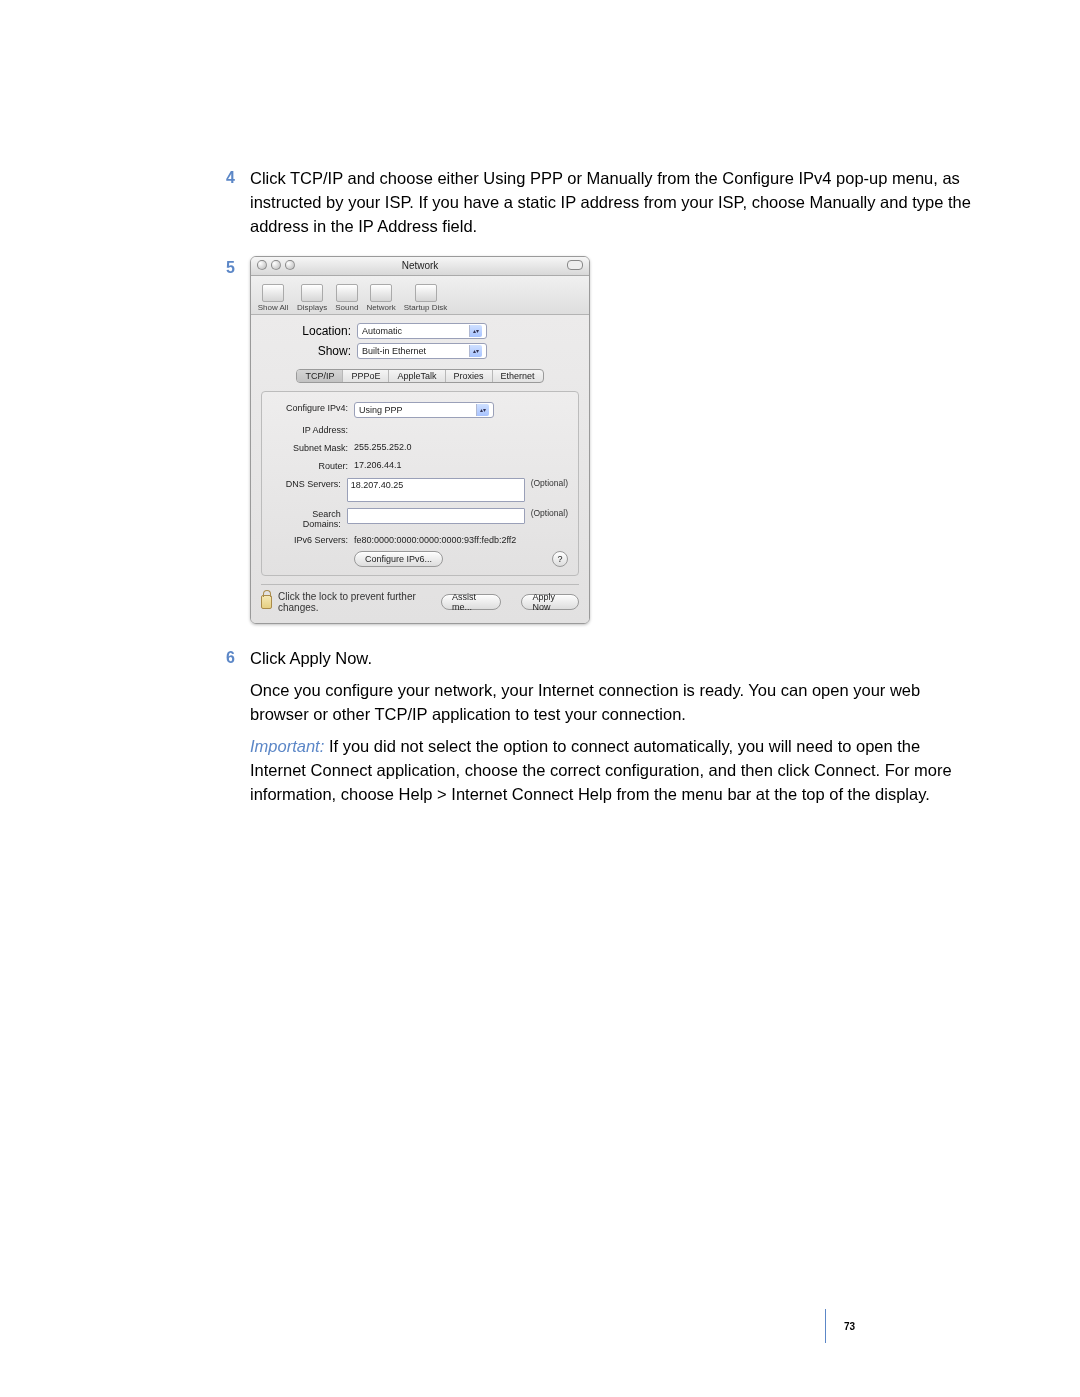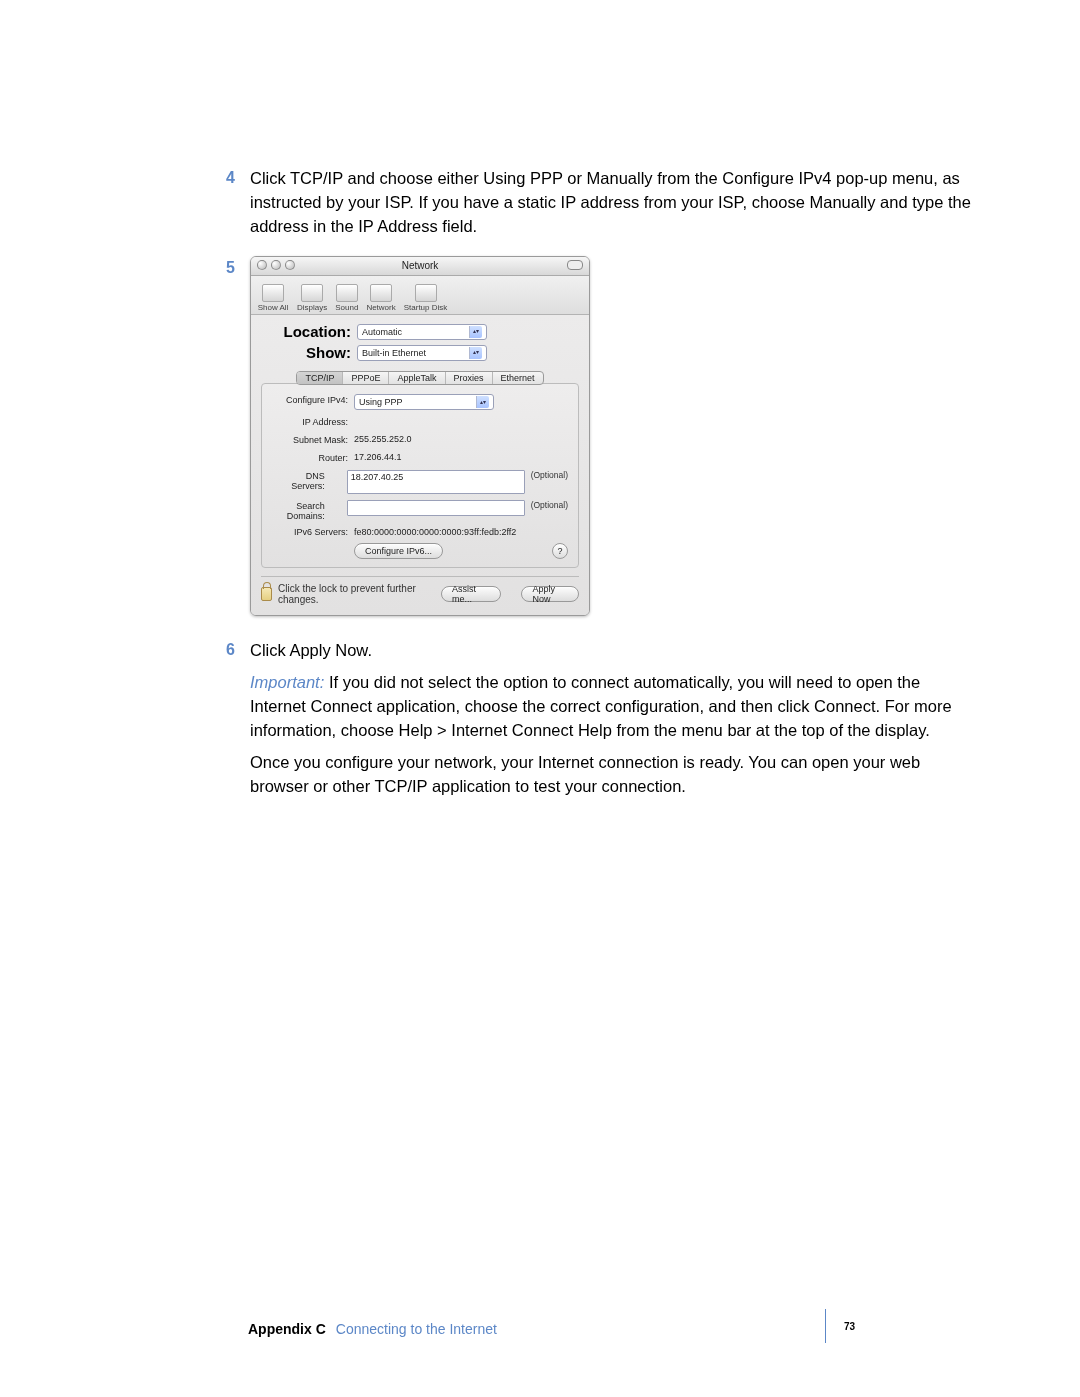--- a/index.html
+++ b/index.html
@@ -138,23 +138,22 @@
 }
 .field-row {
   display: flex;
   align-items: center;
   margin-bottom: 4px;
 }
 .field-row .lbl {
   width: 90px;
   text-align: right;
   margin-right: 6px;
-  font-size: 15px;
+  font-size: 12px;
   color: #000;
-  font-weight: bold;
 }
 .popup {
   display: inline-flex;
   align-items: center;
   height: 14px;
   background: #fff;
   border: 1px solid #9aa0b8;
   border-radius: 3px;
   padding: 0 4px;
   min-width: 120px;
@@ -173,21 +172,21 @@
   flex-direction: column;
   align-items: center;
   justify-content: center;
   font-size: 6px;
   line-height: 5px;
   color: #335;
 }
 .tabstrip {
   display: flex;
   justify-content: center;
-  margin: 10px 0 6px 0;
+  margin: 10px 0 16px 0;
   position: relative;
 }
 .tabbox {
   display: flex;
   border: 1px solid #9a9a9a;
   border-radius: 4px;
   overflow: hidden;
   background: linear-gradient(#f5f5f5, #e2e2e2);
   font-size: 9px;
 }
@@ -221,21 +220,20 @@
   min-height: 12px;
 }
 .textfield {
   background: #fff;
   border: 1px solid #9aa0b8;
   border-radius: 1px;
   min-width: 170px;
   min-height: 12px;
   padding: 1px 3px;
   font-size: 9px;
-  margin-left: 16px;
 }
 .textfield.tall { min-height: 20px; }
 .ipv6-row {
   display: flex;
   font-size: 9px;
   margin-top: 2px;
 }
 .ipv6-row .ilbl {
   width: 76px;
   text-align: right;
@@ -456,30 +454,26 @@
 
             </div>
           </div>
         </div>
       </li>
 
       <li>
         <span class="num">6</span>
         <div class="body">
           <p>Click Apply Now.</p>
+          <p>Once you configure your network, your Internet connection is ready. You can open your web browser or other TCP/IP application to test your connection.</p>
           <p>
             <span class="important-label">Important:</span><span>  If you did not select the option to connect automatically, you will need to open the Internet Connect application, choose the correct configuration, and then click Connect. For more information, choose Help &gt; Internet Connect Help from the menu bar at the top of the display.</span>
           </p>
-          <p>Once you configure your network, your Internet connection is ready. You can open your web browser or other TCP/IP application to test your connection.</p>
         </div>
       </li>
 
     </ol>
   </div>
 
-  <div class="footer">
-    <span class="fa">Appendix C</span>
-    <span class="ft">Connecting to the Internet</span>
-  </div>
   <div class="page-num-wrap">
     <span>73</span>
   </div>
 </div>
 
 </body></html>

